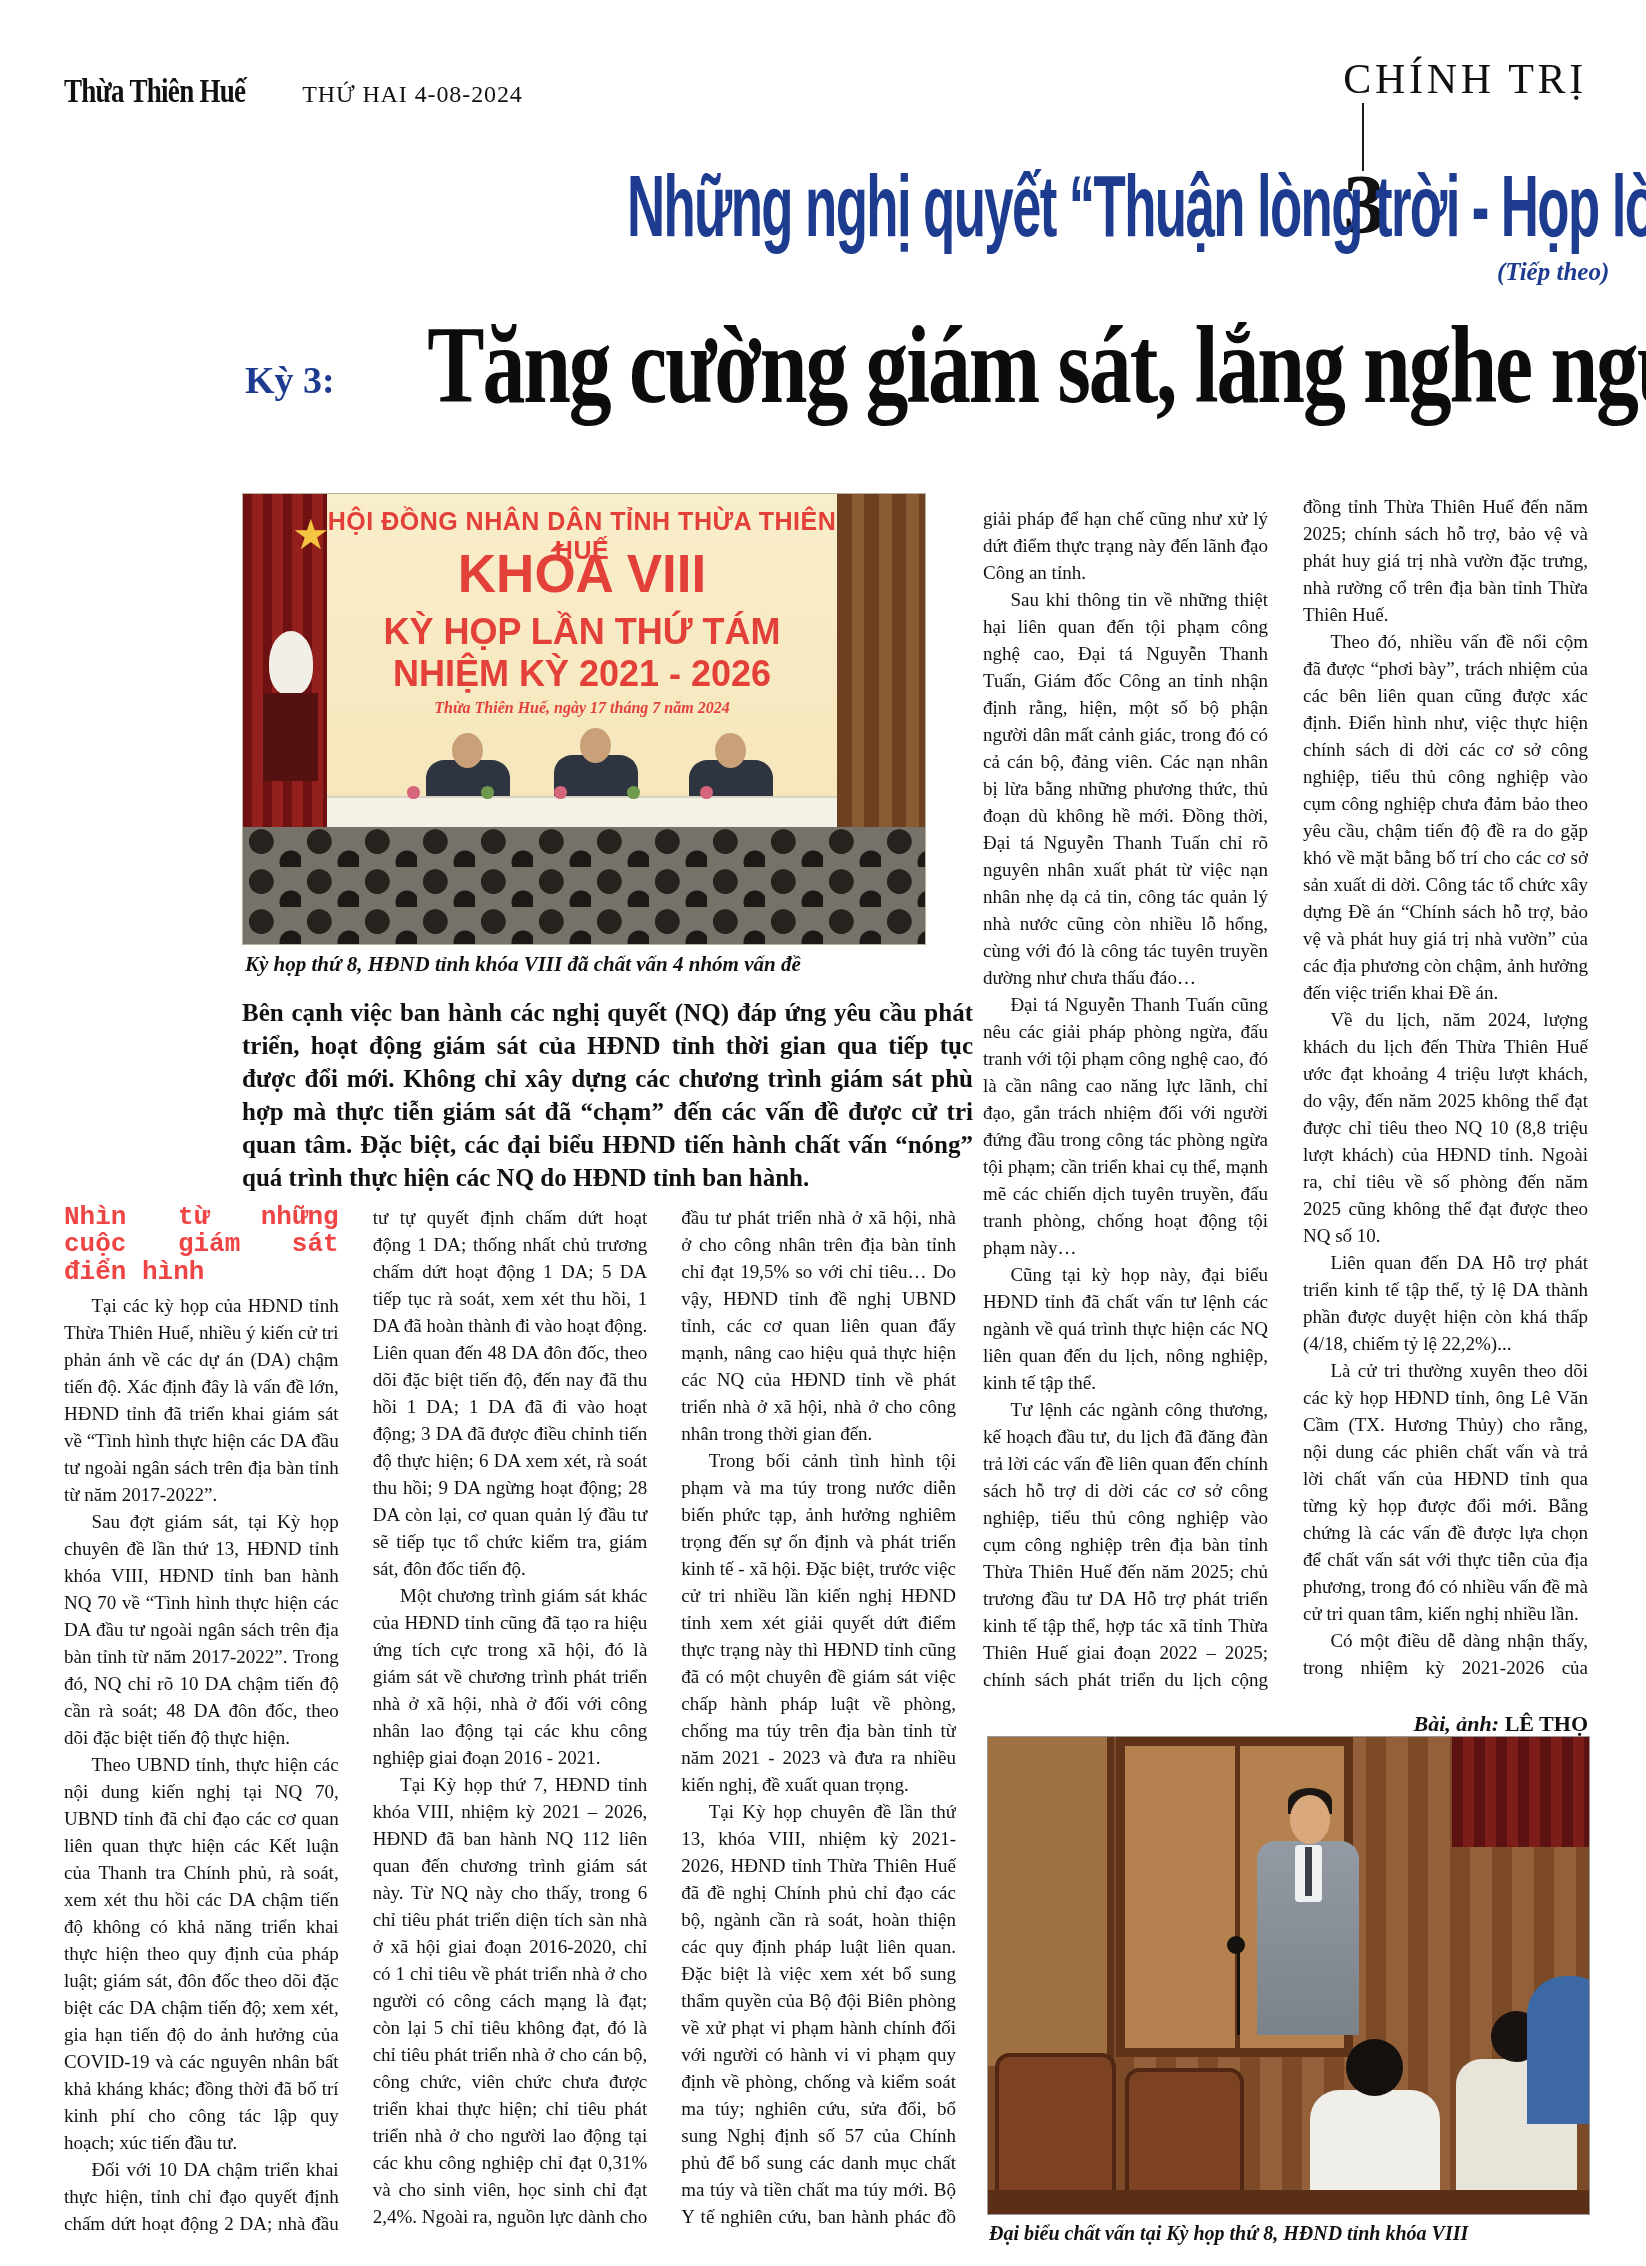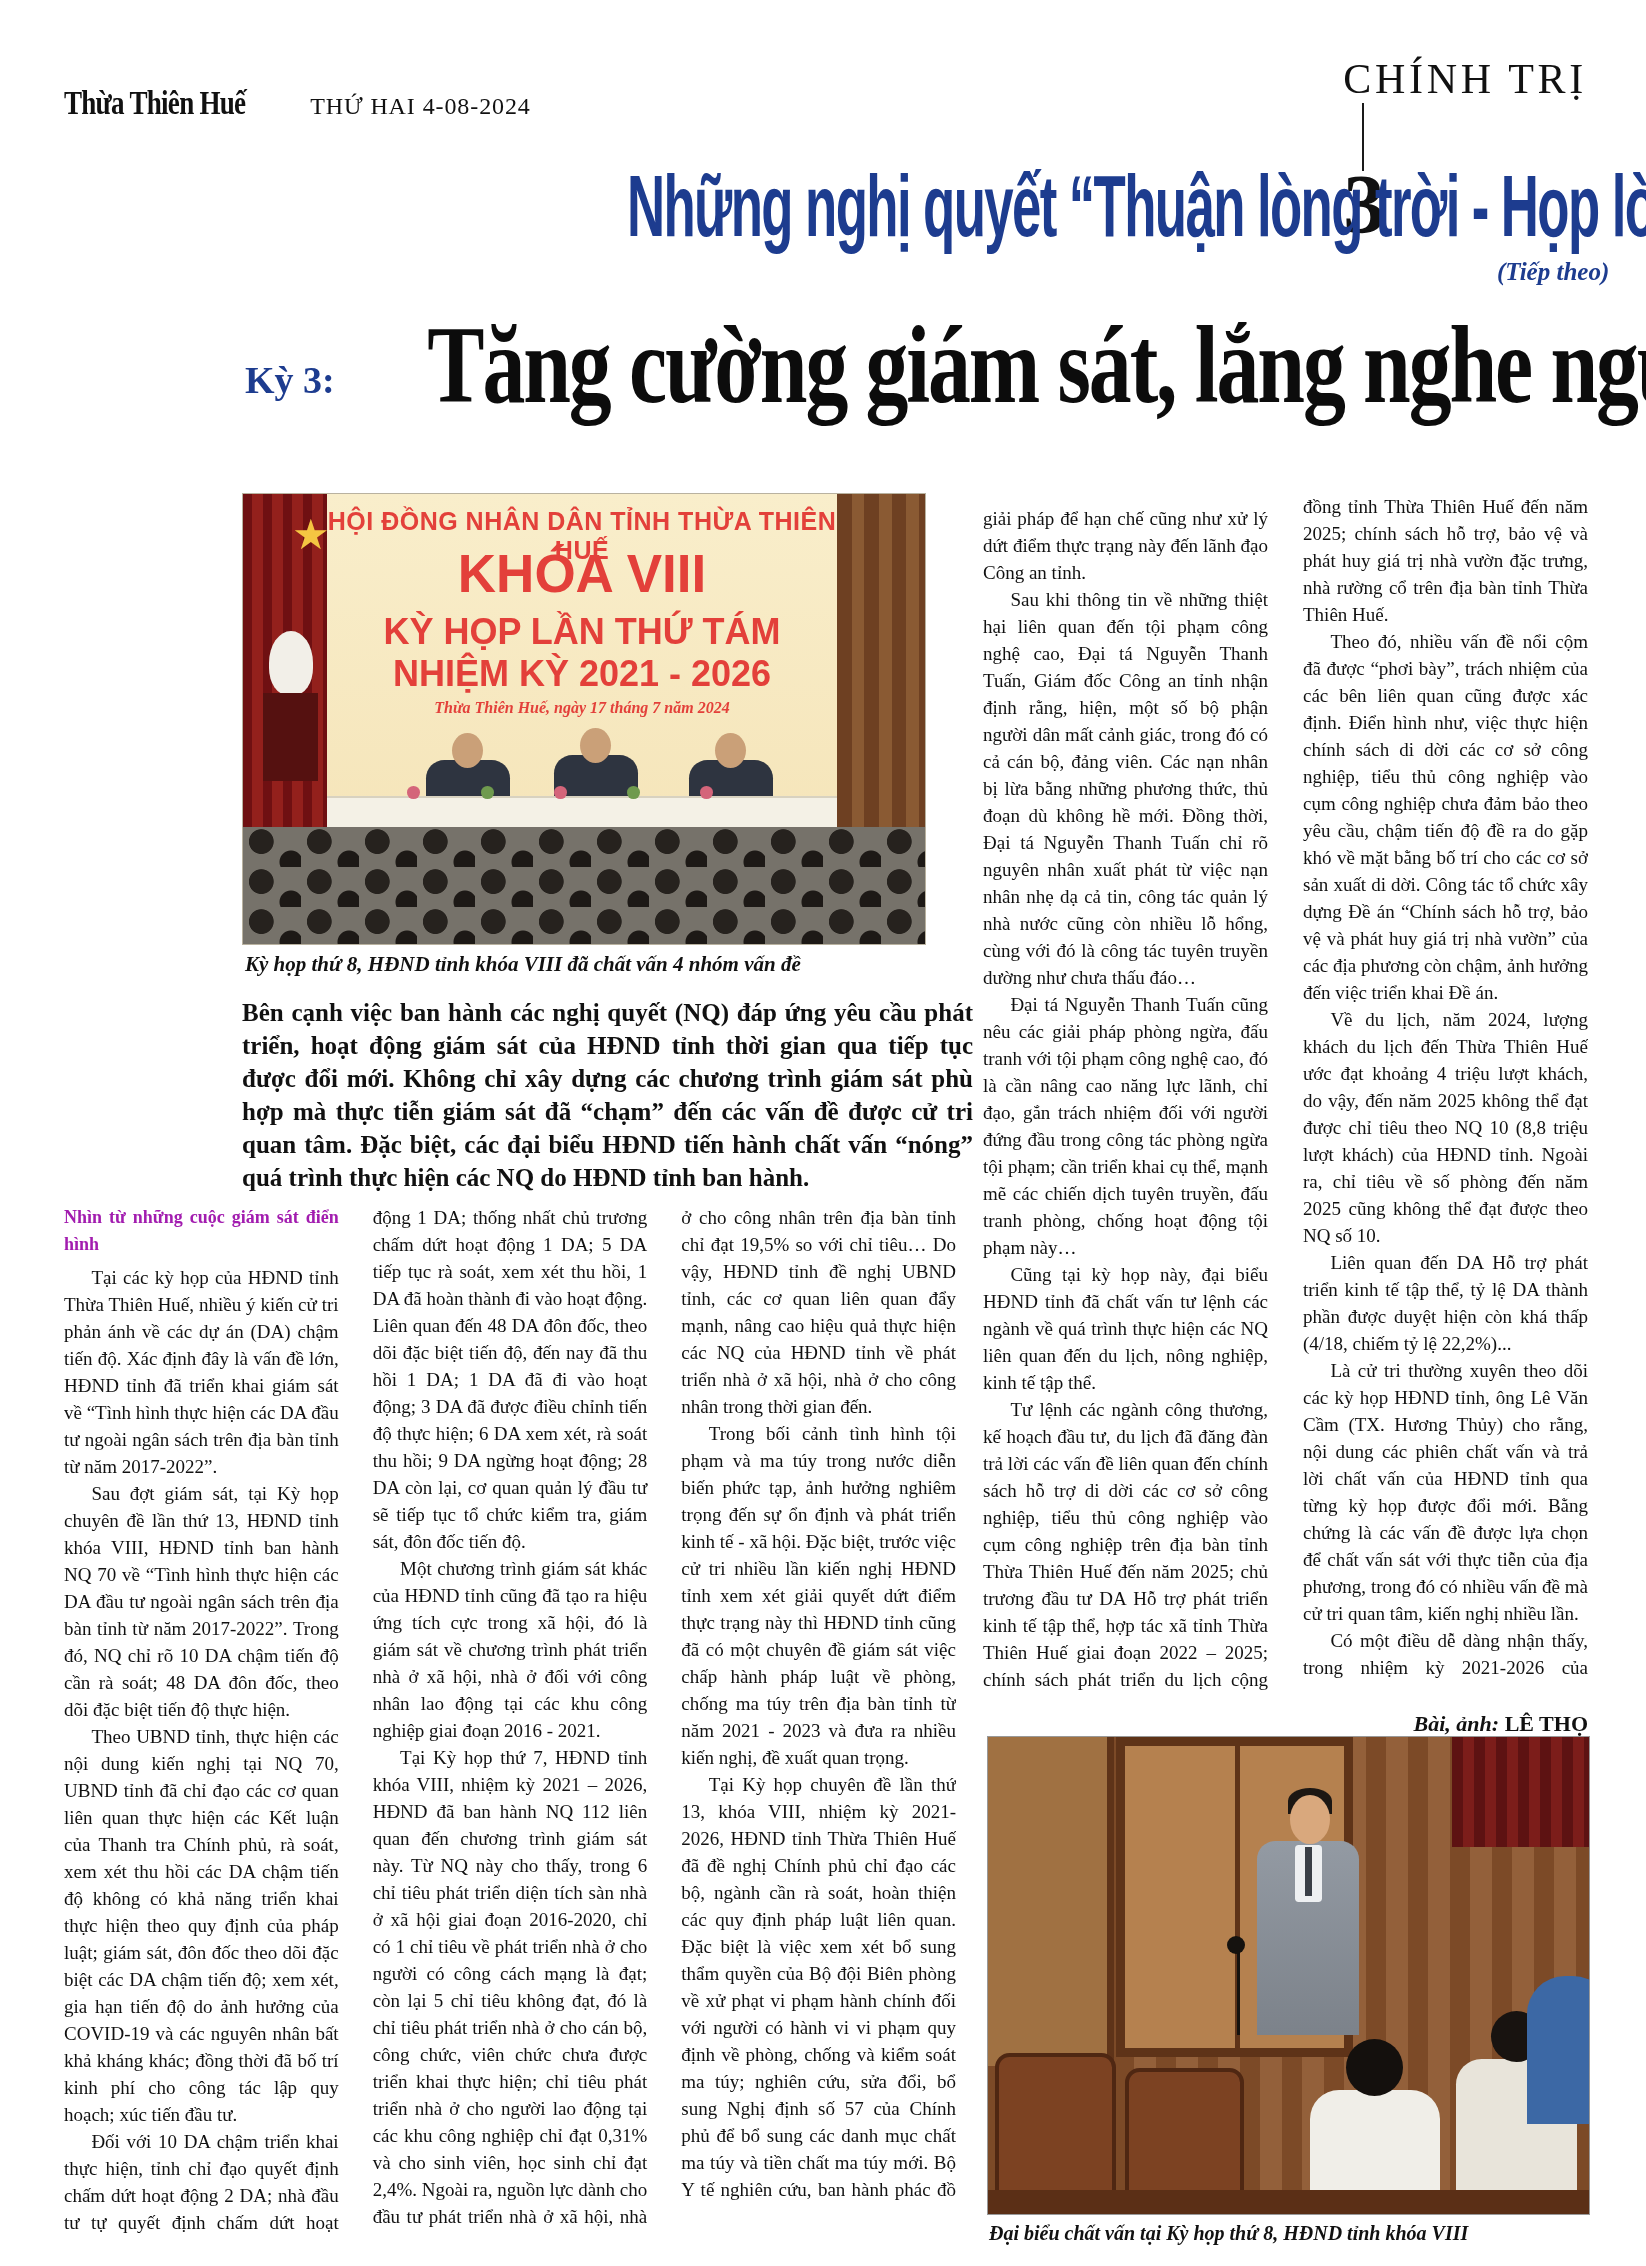--- a/index.html
+++ b/index.html
@@ -1,19 +1,19 @@
 <!DOCTYPE html>
 <html lang="vi" style="font-size:14.6px"><head>
 <meta charset="utf-8">
 <style>
   html,body{margin:0;padding:0;background:#e8e8e8;}
   .page{position:relative;width:1647px;height:2267px;background:#ffffff;overflow:hidden;
         font-family:"Liberation Serif",serif;color:#111;}
   
-  .masthead-left{position:absolute;left:64px;top:85px;display:flex;align-items:baseline;gap:25px;}
+  .masthead-left{position:absolute;left:64px;top:73px;display:flex;align-items:baseline;gap:17px;}
   .paper-name{font-weight:bold;font-size:33px;letter-spacing:-0.9px;display:inline-block;
               transform:scaleX(.82);transform-origin:left bottom;white-space:nowrap;}
   .issue-date{font-size:24px;letter-spacing:0.9px;white-space:nowrap;}
   .masthead-right{position:absolute;right:60px;top:55px;display:flex;align-items:flex-start;flex-direction:column;}
   .section-name{font-size:42px;letter-spacing:3.7px;font-weight:500;}
   .mast-divider{width:2.7px;height:68px;background:#1a1a1a;margin:0 14.6px 0 18.3px;}
   .page-number{font-size:84px;font-weight:bold;line-height:68px;}
   
   .kicker-wrap{position:absolute;left:55px;top:155px;width:1462px;text-align:center;color:#1d3c8f;}
   .kicker-text{display:inline-block;white-space:nowrap;font-family:"Liberation Sans",sans-serif;
@@ -57,22 +57,22 @@
   
   .lead{position:absolute;left:242px;top:996px;width:731px;font-weight:bold;
         font-size:25px;line-height:33px;text-align:justify;}
   
   .flow{position:absolute;font-size:19px;line-height:27px;text-align:justify;
         overflow:hidden;column-fill:auto;}
   .flow-lower{left:64px;top:1204px;width:892px;height:1049px;column-count:3;column-gap:34px;}
   .flow-right{left:983px;top:493px;width:605px;height:1212px;column-count:2;column-gap:35px;}
   .para{margin:0;text-indent:27.4px;}
   .para.noindent{text-indent:0;margin-top:12px;}
-  .subhead{font-family:Liberation Serif, serif;font-weight:bold;font-size:18px;
-           line-height:27.4px;color:#a21caf;margin:1.8px 0 5.5px 0;text-indent:0;}
+  .subhead{font-family:Liberation Mono, monospace;font-weight:bold;font-size:26px;
+           line-height:27.4px;color:#ef4444;margin:1.8px 0 5.5px 0;text-indent:0;}
   .subhead:first-child{margin-top:0;}
   
   .byline{position:absolute;left:1279px;top:1710px;width:309px;text-align:right;
           font-size:22px;line-height:28px;}
   .byline .lbl{font-style:italic;font-weight:bold;}
   .byline .nm{font-weight:bold;}
   .byline .note{font-style:italic;font-weight:bold;}
   
   .bottom-photo{position:absolute;left:987px;top:1736px;width:601px;height:477px;overflow:hidden;
                 border:0.9px solid #999;

